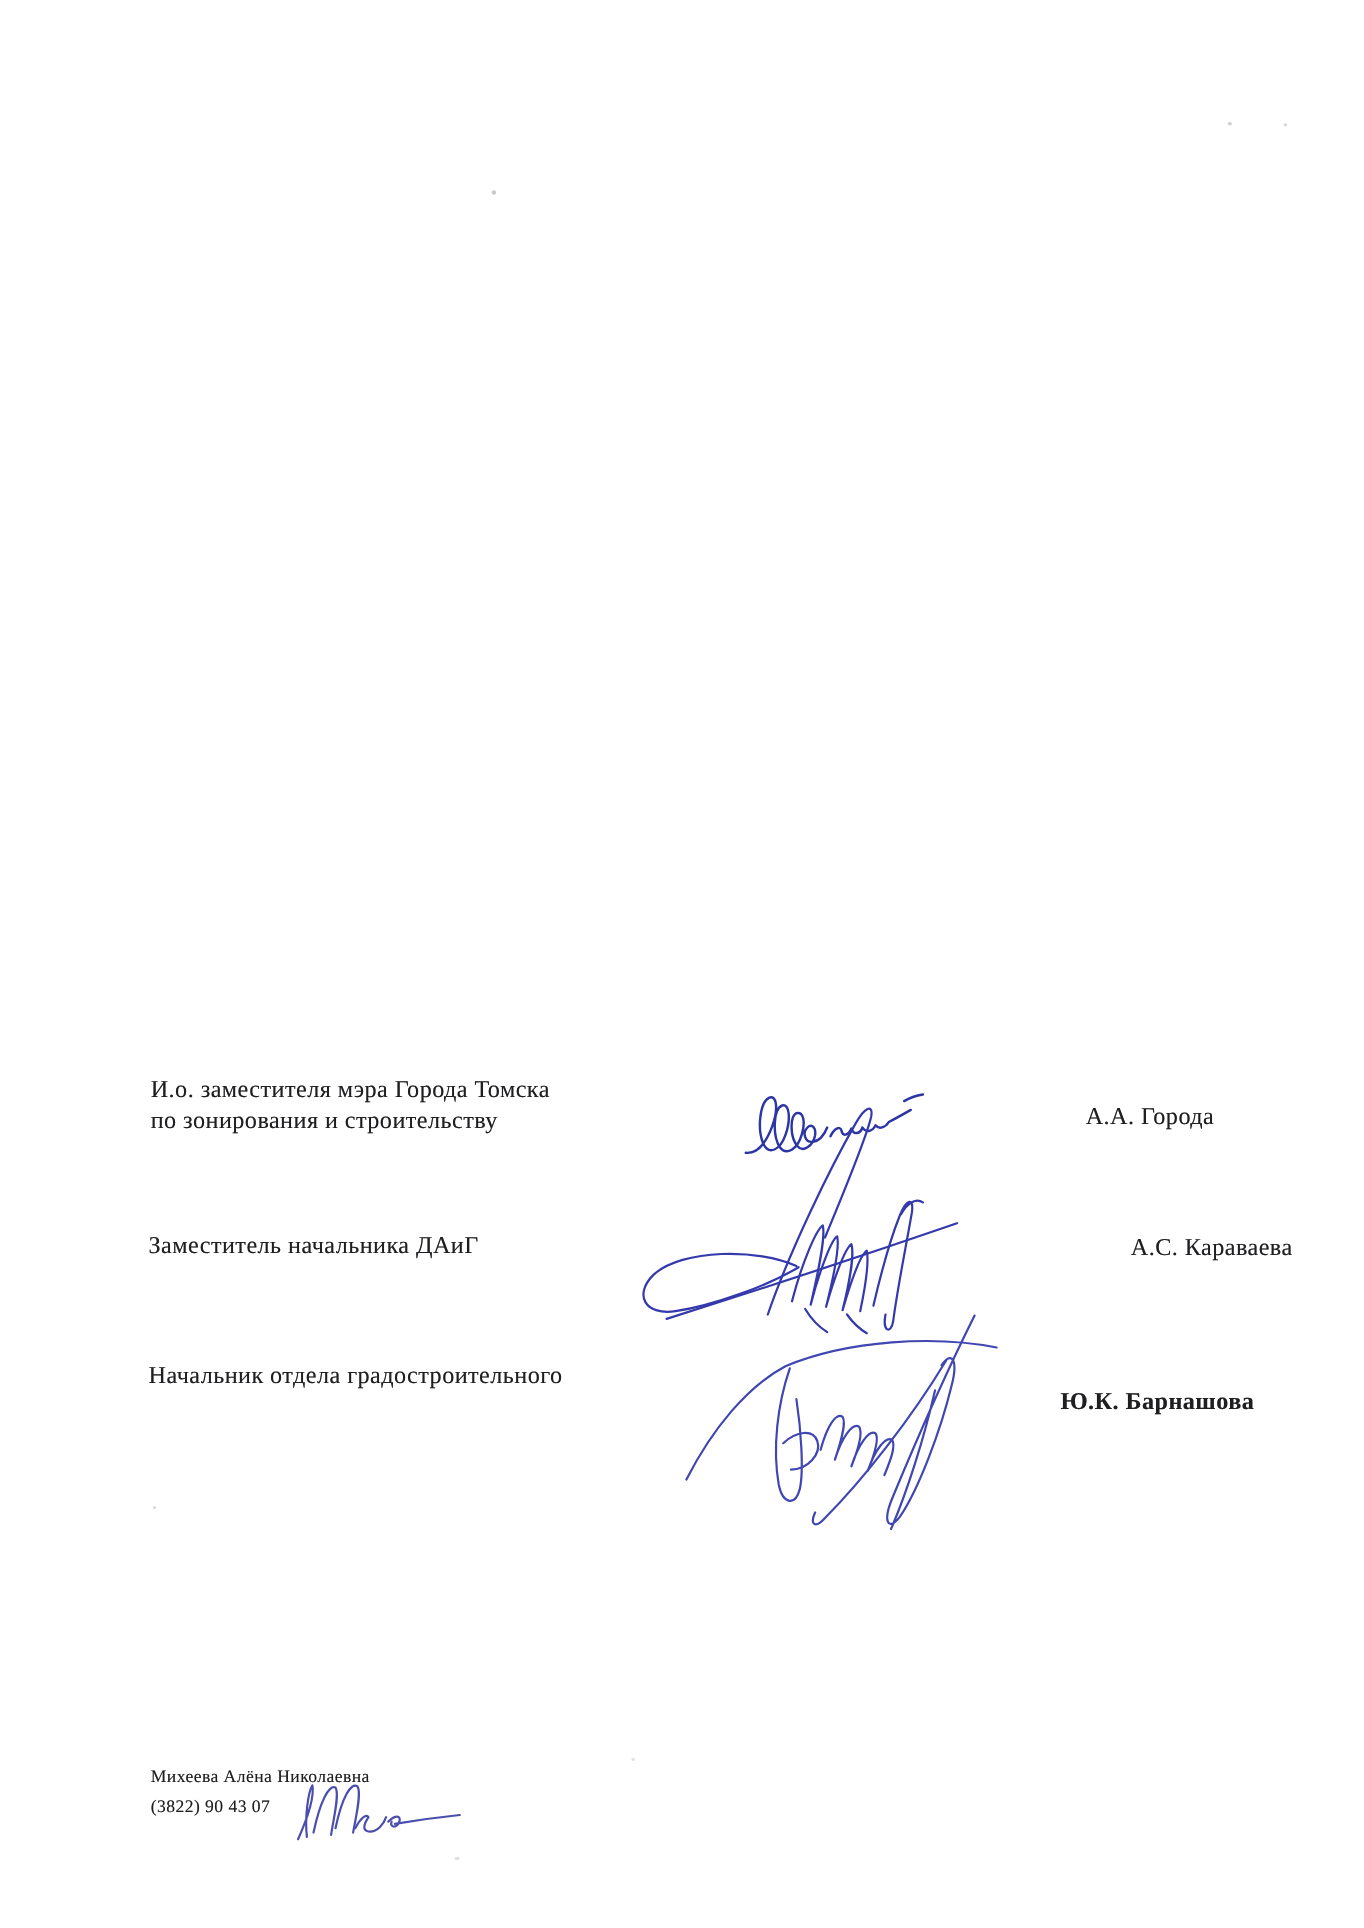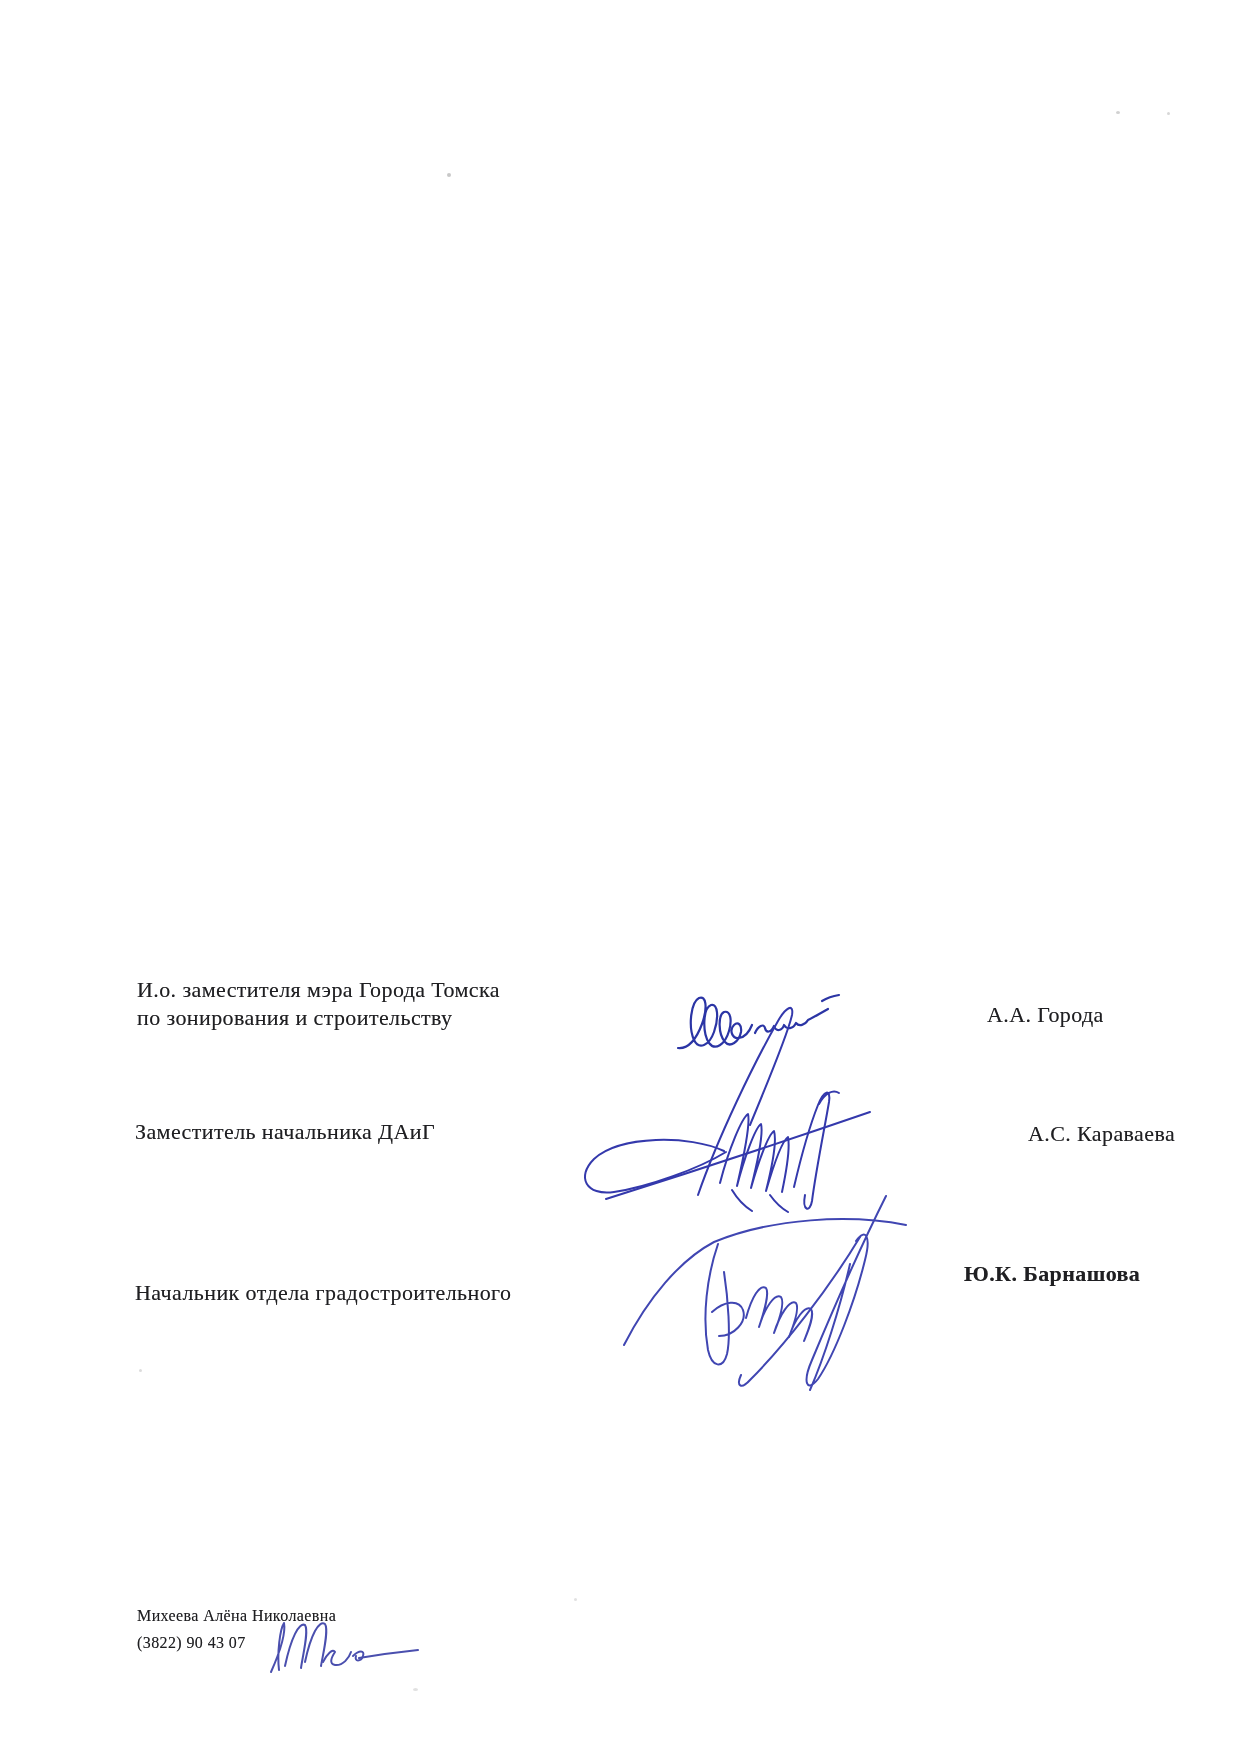--- a/index.html
+++ b/index.html
@@ -24,21 +24,21 @@
   .sig{position:absolute;}
   .sig path{fill:none;stroke:currentColor;stroke-linecap:round;stroke-linejoin:round;}
   .sig1{left:672px;top:990px;color:var(--sig-ink-1,#2b35a5);}
   .sig2{left:572px;top:985px;color:var(--sig-ink-2,#3439ac);}
   .sig3{left:600px;top:1180px;color:var(--sig-ink-3,#4046b2);}
   .sig4{left:255px;top:1610px;color:var(--sig-ink-4,#4a4fae);}
   #b1-title{left:137px;top:976px;}
   #b1-name{left:987px;top:1001px;}
   #b2-title{left:135px;top:1118px;}
   #b2-name{left:988px;top:1120px;margin-left:40px;}
-  #b3-title{left:135px;top:1236px;margin-top:43px;}
+  #b3-title{left:135px;top:1236px;}
   #b3-name{left:964px;top:1260px;font-weight:bold;}
   #contact{left:137px;top:1602px;}
   .speck{position:absolute;border-radius:50%;background:#9a9a9a;}
 </style>
 </head>
 <body>
 
 <div class="page">
 
   <div class="speck" style="left:447px;top:173px;width:4px;height:4px;opacity:.55;"></div>

